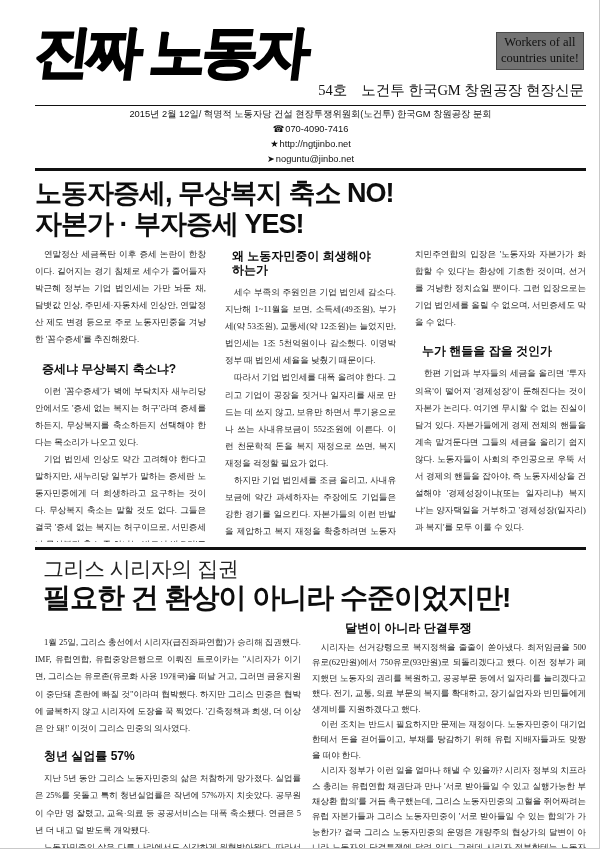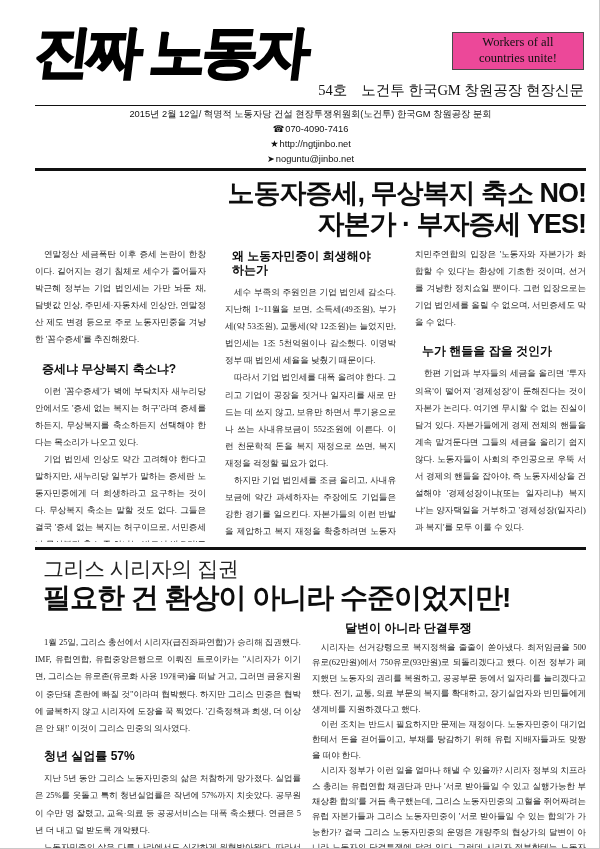--- a/index.html
+++ b/index.html
@@ -19,22 +19,22 @@
   .masthead { position:relative; height:74px; }
   .logo {
     position:absolute; left:0; top:-4px;
     font-family:"Liberation Sans","DejaVu Sans",sans-serif;
     font-weight:900; font-size:56px; line-height:60px;
     letter-spacing:-4px; transform:skewX(-7deg);
     -webkit-text-stroke:2px #000; color:#000; white-space:nowrap;
   }
   .slogan-box {
     position:absolute; top:6px; right:2px;
-    background:#ec4899; border:1px solid #4a4a4a;
-    padding:2px 26px 3px; text-align:center;
+    background:#737373; border:1px solid #4a4a4a;
+    padding:2px 4px 3px; text-align:center;
     font-size:12.5px; line-height:15.5px; color:#111;
   }
   .issue-line {
     position:absolute; right:2px; bottom:0;
     font-size:14.5px; white-space:nowrap; color:#111;
   }
   .issue-line .no { margin-right:14px; }
   
   .rule-thin  { border-top:1.5px solid #111; margin-top:5px; }
   .dateline {
@@ -42,21 +42,21 @@
     font-family:Liberation Sans, sans-serif;
     font-size:9.3px; line-height:15px; white-space:nowrap;
     padding:1px 0 1px;
     color:#111;
     flex-direction:column;
   }
   .dateline .seg { display:inline-flex; align-items:center; gap:1px; }
   .rule-thick { border-top:3px solid #111; }
   
   .a1-headline {
-    text-align:right;
+    text-align:left;
     font-family:"Liberation Sans","DejaVu Sans",sans-serif;
     font-weight:900; font-size:27px; line-height:31px;
     letter-spacing:-1px; padding:7px 0 6px; color:#0d0d0d;
   }
   .a1-cols {
     display:flex; gap:19px; height:296px; overflow:hidden;
     font-size:8.6px; line-height:17.1px;
     text-align:justify; word-break:break-all;
   }
   .a1-cols .col { flex:1; min-width:0; }

